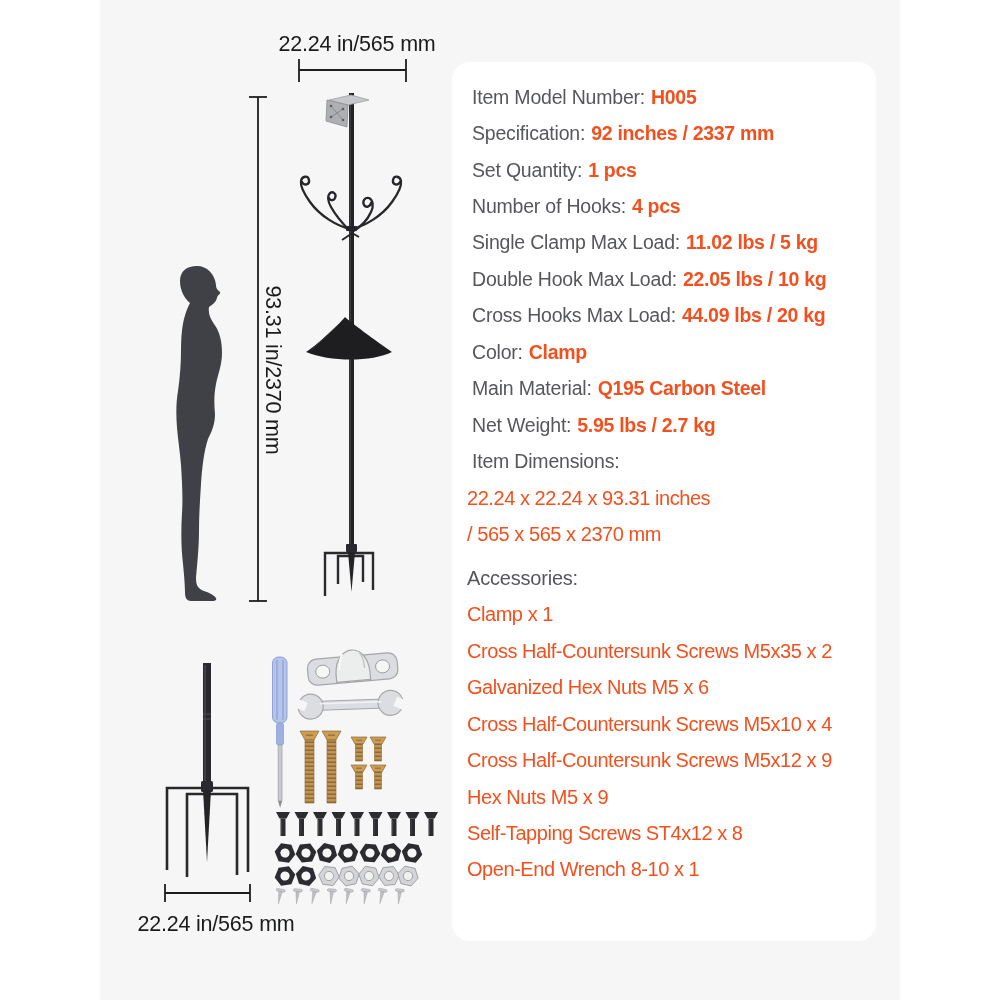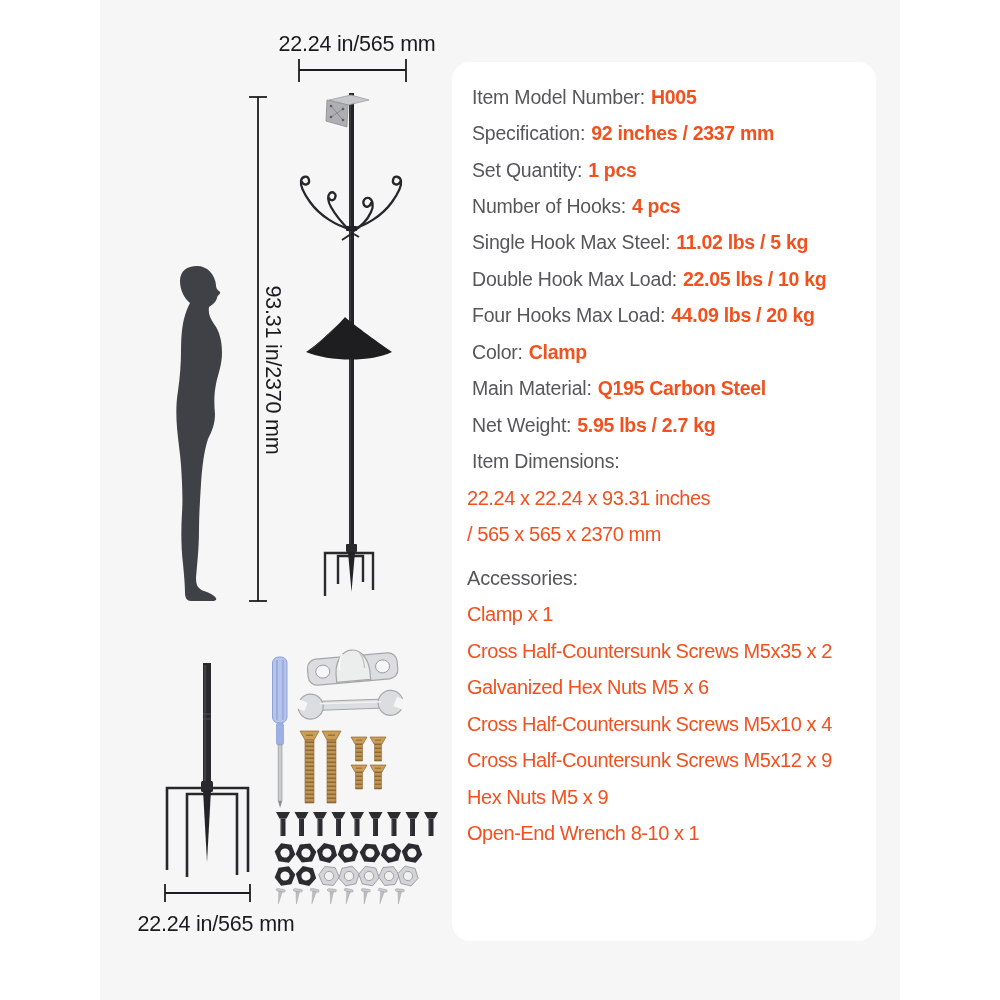--- a/index.html
+++ b/index.html
@@ -270,31 +270,31 @@
           <span class="spec-label">Set Quantity:</span>
           <span class="spec-value">1 pcs</span>
         </div>
 
         <div class="spec-row">
           <span class="spec-label">Number of Hooks:</span>
           <span class="spec-value">4 pcs</span>
         </div>
 
         <div class="spec-row">
-          <span class="spec-label">Single Hook Max Steel:</span>
+          <span class="spec-label">Single Clamp Max Load:</span>
           <span class="spec-value">11.02 lbs / 5 kg</span>
         </div>
 
         <div class="spec-row">
           <span class="spec-label">Double Hook Max Load:</span>
           <span class="spec-value">22.05 lbs / 10 kg</span>
         </div>
 
         <div class="spec-row">
-          <span class="spec-label">Four Hooks Max Load:</span>
+          <span class="spec-label">Cross Hooks Max Load:</span>
           <span class="spec-value">44.09 lbs / 20 kg</span>
         </div>
 
         <div class="spec-row">
           <span class="spec-label">Color:</span>
           <span class="spec-value">Clamp</span>
         </div>
 
         <div class="spec-row">
           <span class="spec-label">Main Material:</span>
@@ -326,19 +326,20 @@
         <div class="acc-row">Cross Half-Countersunk Screws M5x35 x 2</div>
 
         <div class="acc-row">Galvanized Hex Nuts M5 x 6</div>
 
         <div class="acc-row">Cross Half-Countersunk Screws M5x10 x 4</div>
 
         <div class="acc-row">Cross Half-Countersunk Screws M5x12 x 9</div>
 
         <div class="acc-row">Hex Nuts M5 x 9</div>
 
+        <div class="acc-row">Self-Tapping Screws ST4x12 x 8</div>
 
         <div class="acc-row">Open-End Wrench 8-10 x 1</div>
 
       </div>
   </div>
 
 </div>
 
 </body></html>

